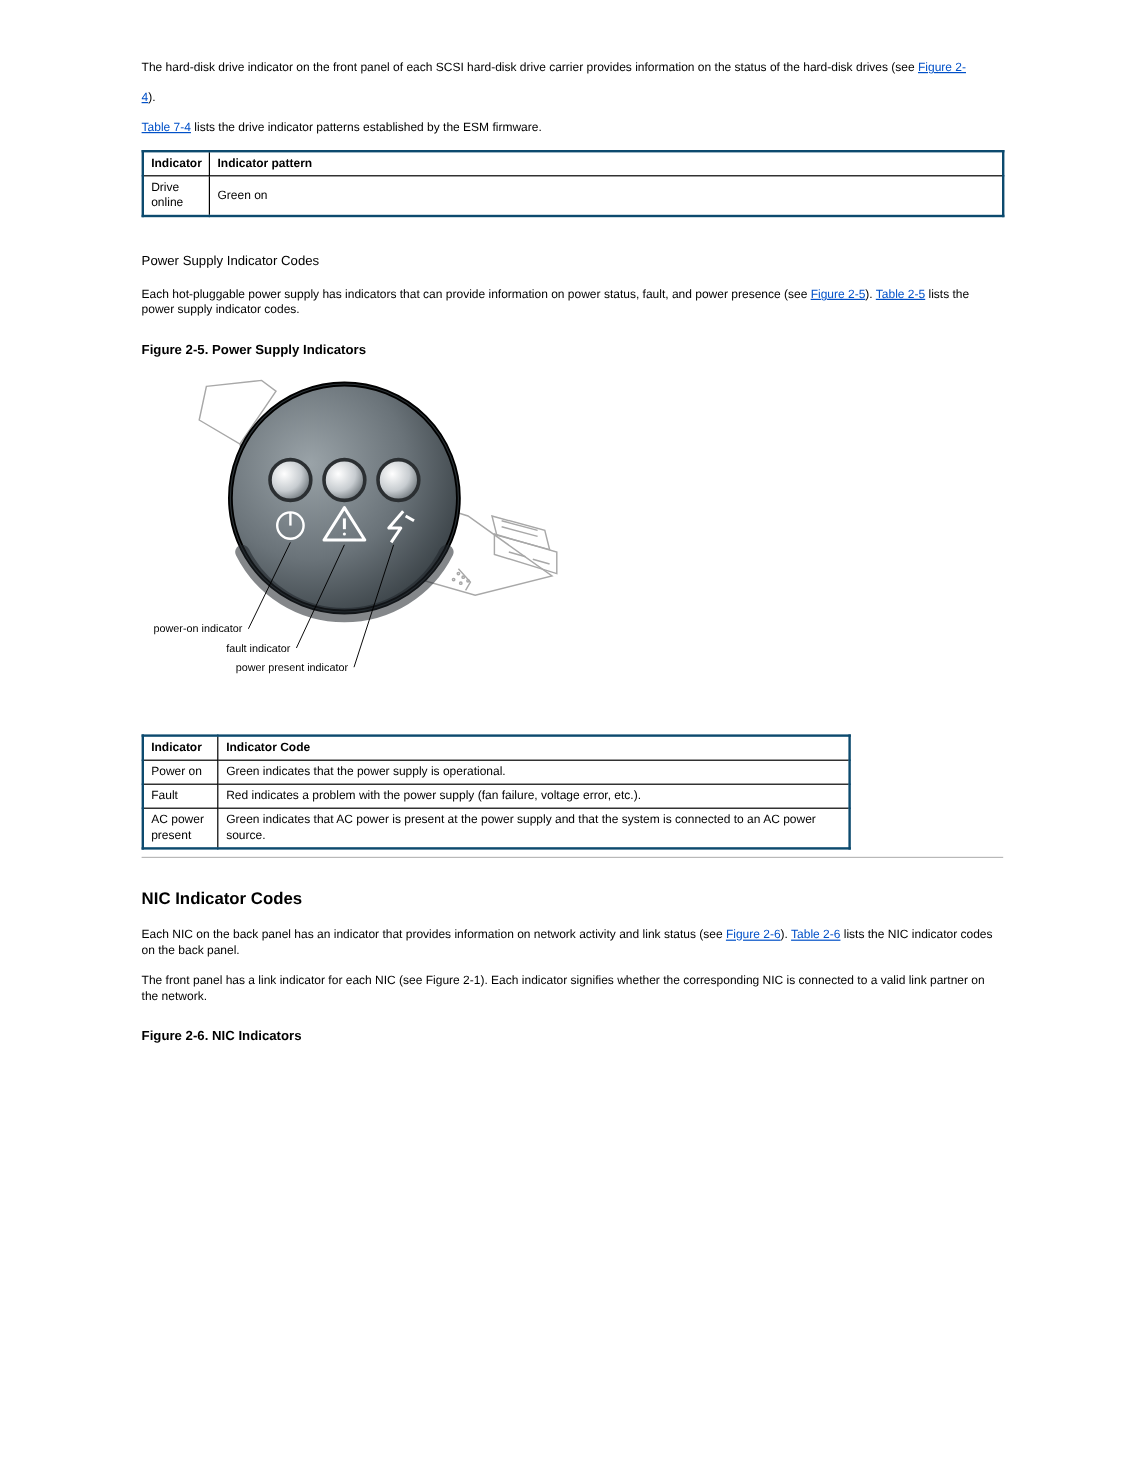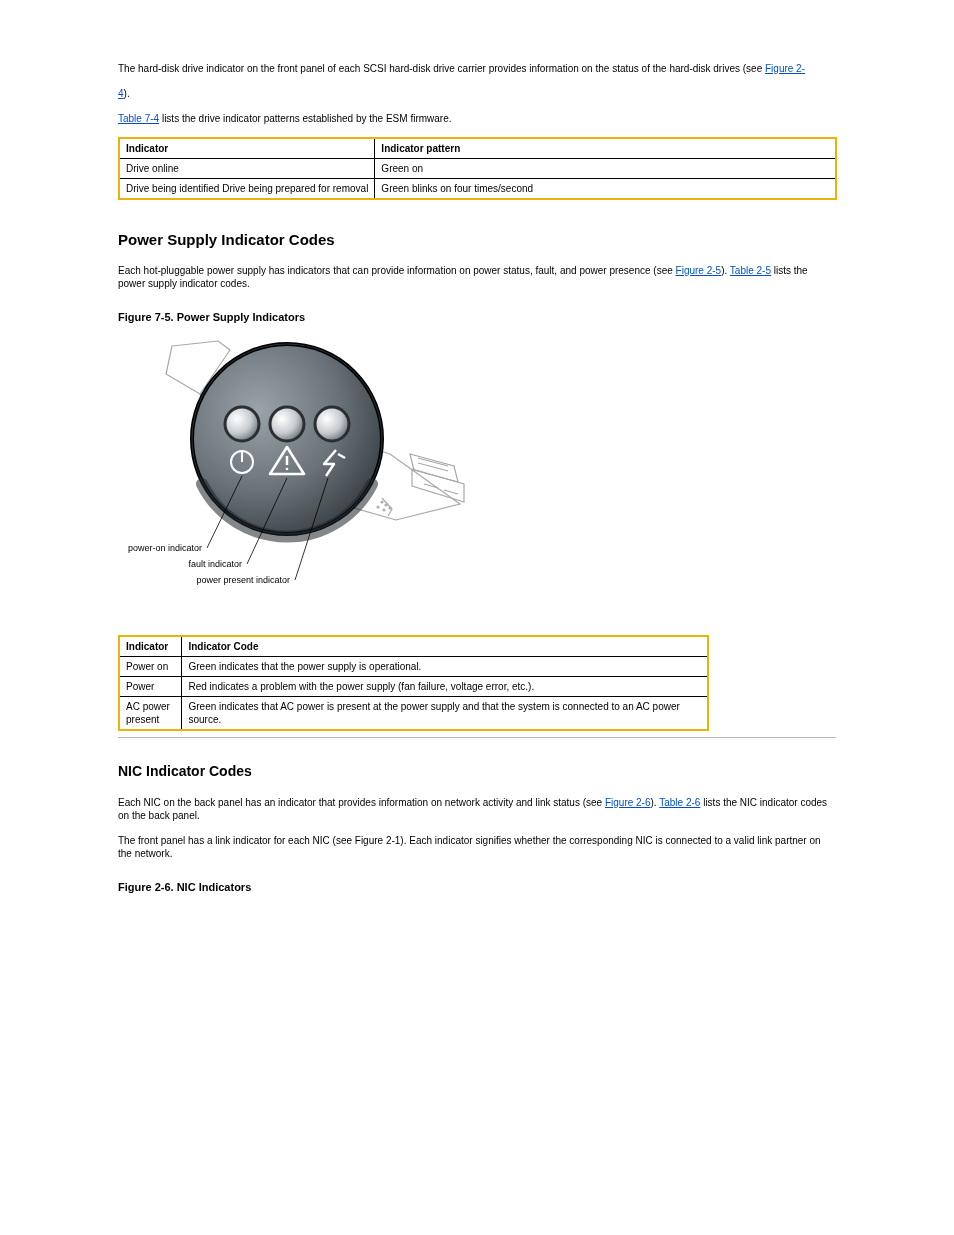--- a/index.html
+++ b/index.html
@@ -6,47 +6,47 @@
     margin: 0;
     padding: 0;
     background: #fff;
     font-family: Verdana, Arial, sans-serif;
     color: #000;
     font-size: 10px;
     line-height: 1.3;
   }
   .page {
     width: 954px;
-    margin: 12px auto;
+    margin: 0 auto;
     box-sizing: border-box;
     padding: 50px 118px 60px 118px;
   }
   p { margin: 0 0 12px 0; }
   a.link {
     color: #0050c8;
     text-decoration: underline;
   }
   .table-title {
     font-size: 11px;
     font-weight: bold;
     margin: 20px 0 10px 0;
   }
   .section-title {
-    font-size: 15px;
-    font-weight: bold;
+    font-size: 11px;
+    font-weight: normal;
     margin: 30px 0 14px 0;
   }
   .subheader {
     font-size: 14px;
     font-weight: bold;
     margin: 24px 0 16px 0;
   }
   table.bordered {
     border-collapse: collapse;
-    border: 2px solid #eab308;
+    border: 2px solid #0c4a6e;
   }
   table.bordered th, table.bordered td {
     border: 1px solid #000;
     font-size: 10px;
     padding: 3px 6px;
     text-align: left;
     vertical-align: middle;
     font-weight: normal;
   }
   table.bordered th {
@@ -83,33 +83,29 @@
     </colgroup>
     <tbody>
         <tr>
       <th>Indicator</th>
       <th>Indicator pattern</th>
     </tr>
     <tr>
       <td>Drive online</td>
       <td>Green on</td>
     </tr>
-    <tr>
-      <td style="white-space:nowrap;">Drive being identified Drive being prepared for removal</td>
-      <td>Green blinks on four times/second</td>
-    </tr>
   </tbody>
     </table>
 
   <div class="section-title">Power Supply Indicator Codes</div>
   <p>
     <span>Each hot-pluggable power supply has indicators that can provide information on power status, fault, and power presence (see </span><a href="#" class="link">Figure 2-5</a><span>). </span><a href="#" class="link">Table 2-5</a><span> lists the power supply indicator codes.</span>
   </p>
 
-  <div class="table-title">Figure 7-5. Power Supply Indicators</div>
+  <div class="table-title">Figure 2-5. Power Supply Indicators</div>
 
   <div class="fig-img">
     <svg width="370" height="280" viewBox="0 0 370 280">
       <defs>
         <radialGradient id="gball" cx="35%" cy="35%" r="70%">
           <stop offset="0%" stop-color="#9aa3a8"></stop>
           <stop offset="60%" stop-color="#6a7379"></stop>
           <stop offset="100%" stop-color="#3d454a"></stop>
         </radialGradient>
         <radialGradient id="gled" cx="35%" cy="35%" r="70%">
@@ -189,21 +185,21 @@
     <tbody>
         <tr>
       <th>Indicator</th>
       <th>Indicator Code</th>
     </tr>
     <tr>
       <td>Power on</td>
       <td>Green indicates that the power supply is operational.</td>
     </tr>
     <tr>
-      <td>Power</td>
+      <td>Fault</td>
       <td>Red indicates a problem with the power supply (fan failure, voltage error, etc.).</td>
     </tr>
     <tr>
       <td>AC power present</td>
       <td>Green indicates that AC power is present at the power supply and that the system is connected to an AC power source.</td>
     </tr>
   </tbody>
     </table>
 
   <hr class="sep">

